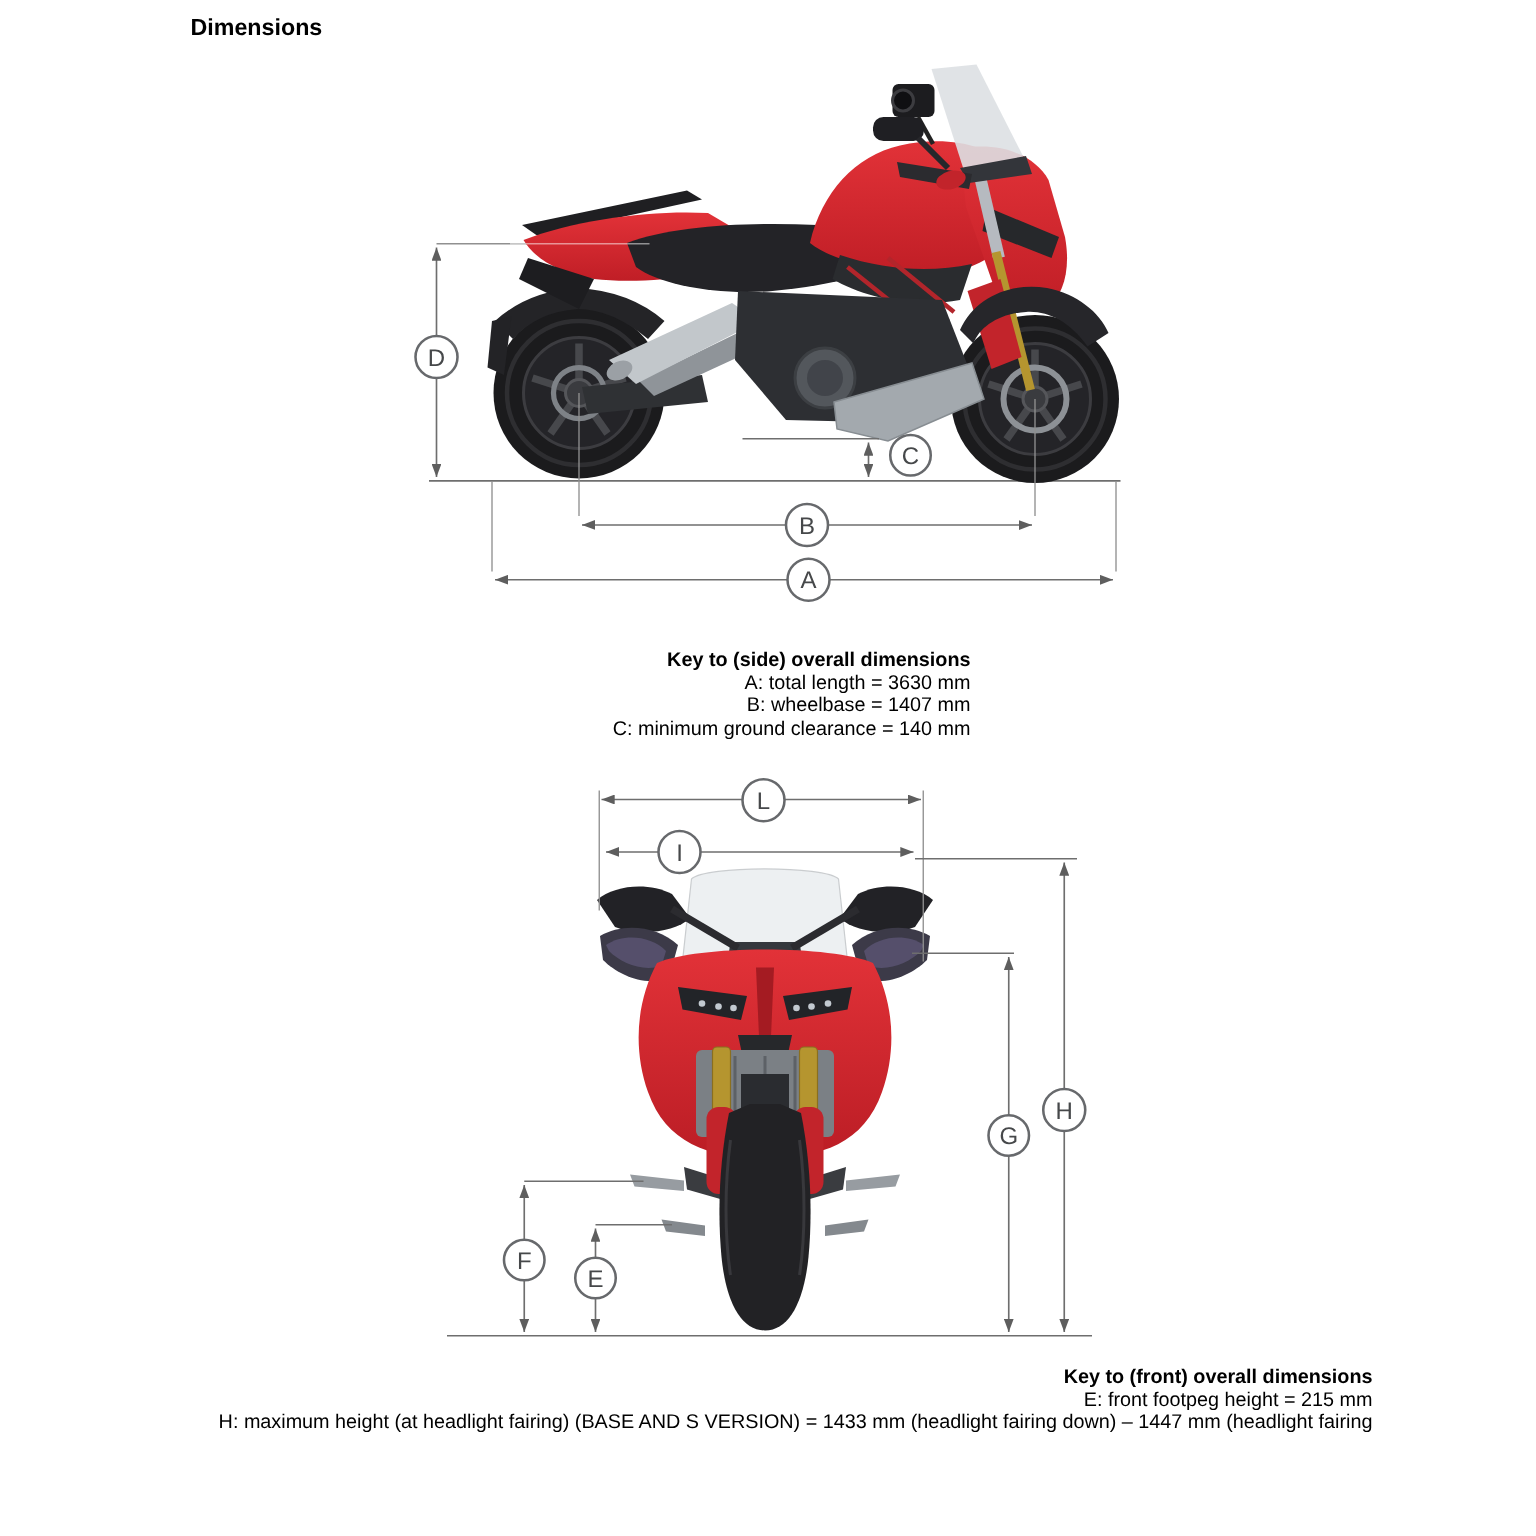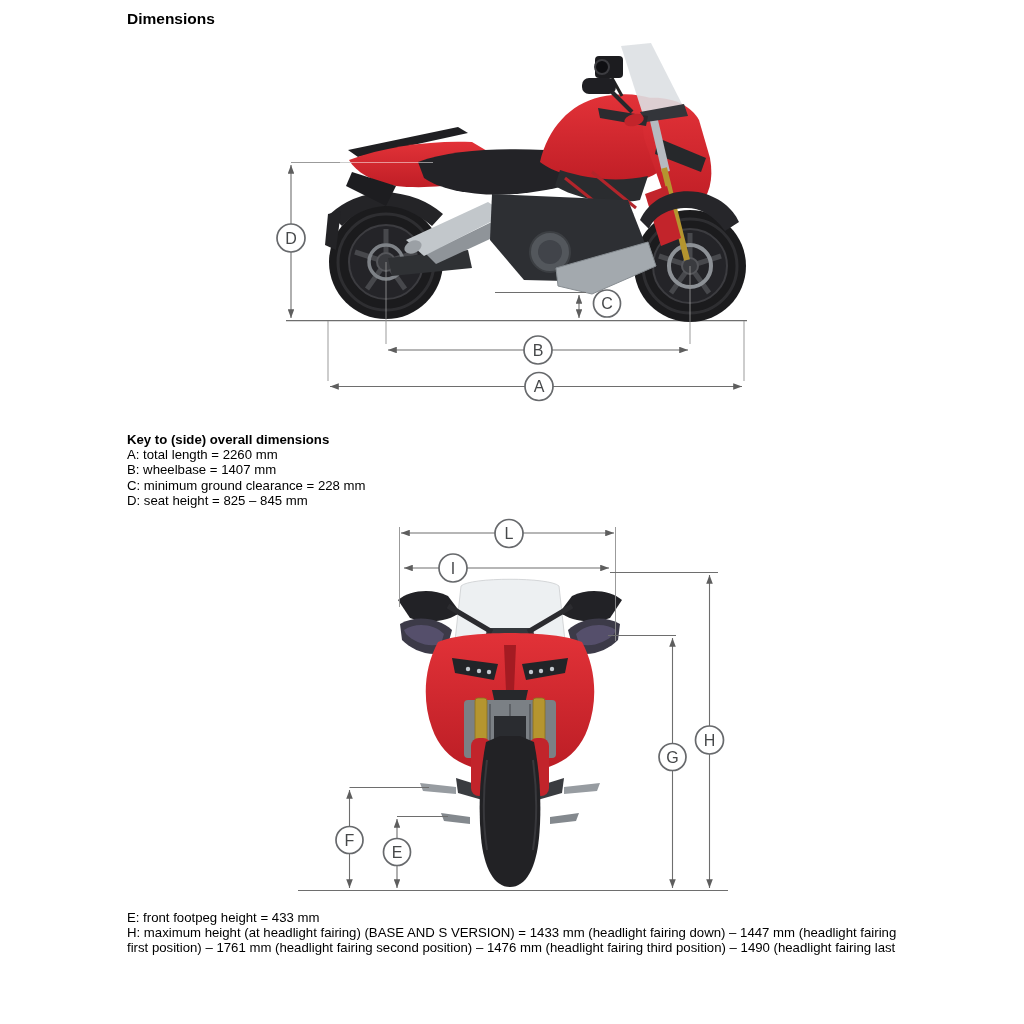--- a/index.html
+++ b/index.html
@@ -1,21 +1,21 @@
 <!DOCTYPE html>
 <html><head>
 <meta charset="utf-8">
 <style>
   html,body{margin:0;padding:0;background:#fff;}
   #page{position:relative;width:1024px;height:956px;background:#ffffff;overflow:hidden;
         font-family:"Liberation Sans", sans-serif;color:#000;}
   .title{position:absolute;left:127px;top:10px;font-size:15.5px;font-weight:700;}
   .keyblock{position:absolute;left:127px;font-size:13.2px;line-height:15.2px;}
   .keyblock .khead{font-weight:700;}
-  .keyblock div{margin:0;}
+  .keyblock div{margin:0;text-align:right;}
   #side-key{top:432px;width:520px;}
   #front-key{top:910px;width:788px;}
   svg{position:absolute;}
   #side-fig{left:270px;top:38px;}
   #front-fig{left:278px;top:513px;}
   .dimline{stroke:#6e6e6e;stroke-width:1.1;fill:none;}
   .extline{stroke:#909090;stroke-width:0.9;fill:none;}
   .dimcirc{fill:#ffffff;stroke:#67696c;stroke-width:1.7;}
   .dimtext{font-family:"Liberation Sans",sans-serif;font-size:16px;fill:#46484a;text-anchor:middle;}
 </style>
@@ -138,24 +138,23 @@
     <circle class="dimcirc" cx="538" cy="350" r="14"></circle>
     <text class="dimtext" x="538" y="350" dy="0.36em">B</text>
 
     <line class="dimline" x1="330" y1="386.5" x2="742" y2="386.5" marker-start="url(#arr)" marker-end="url(#arr)"></line>
     <circle class="dimcirc" cx="539" cy="386.5" r="14"></circle>
     <text class="dimtext" x="539" y="386.5" dy="0.36em">A</text>
   </svg>
 
   <div id="side-key" class="keyblock">
     <div class="khead">Key to (side) overall dimensions</div>
-    <div>A: total length = 2260 mm</div>
+    <div>A: total length = 3630 mm</div>
     <div>B: wheelbase = 1407 mm</div>
-    <div>C: minimum ground clearance = 228 mm</div>
-    <div>D: seat height = 825 – 845 mm</div>
+    <div>C: minimum ground clearance = 140 mm</div>
   </div>
 
   <svg id="front-fig" width="452" height="394" viewBox="278 513 452 394" xmlns="http://www.w3.org/2000/svg">
     <defs>
       <marker id="arr2" viewBox="0 0 8 6" refX="8" refY="3" markerWidth="8" markerHeight="6" orient="auto-start-reverse">
         <path d="M0,0 L8,3 L0,6 z" fill="#5e5e5e"></path>
       </marker>
       <linearGradient id="redF" x1="0" y1="0" x2="0" y2="1">
         <stop offset="0" stop-color="#e23238"></stop>
           <stop offset="1" stop-color="#bb1d25"></stop>
@@ -239,17 +238,18 @@
 
     <line class="dimline" x1="397" y1="816.5" x2="448" y2="816.5"></line>
     <line class="dimline" x1="397" y1="819" x2="397" y2="888" marker-start="url(#arr2)" marker-end="url(#arr2)"></line>
     <circle class="dimcirc" cx="397" cy="852" r="13.5"></circle>
     <text class="dimtext" x="397" y="852" dy="0.36em">E</text>
 
     <line class="dimline" x1="298" y1="890.5" x2="728" y2="890.5"></line>
   </svg>
 
   <div id="front-key" class="keyblock">
-    <div>E: front footpeg height = 433 mm</div>
+    <div class="khead">Key to (front) overall dimensions</div>
+    <div>E: front footpeg height = 215 mm</div>
     <div>H: maximum height (at headlight fairing) (BASE AND S VERSION) = 1433 mm (headlight fairing down) – 1447 mm (headlight fairing first position) – 1761 mm (headlight fairing second position) – 1476 mm (headlight fairing third position) – 1490 (headlight fairing last position)</div>
   </div>
 
 </div>
 
 </body></html>

